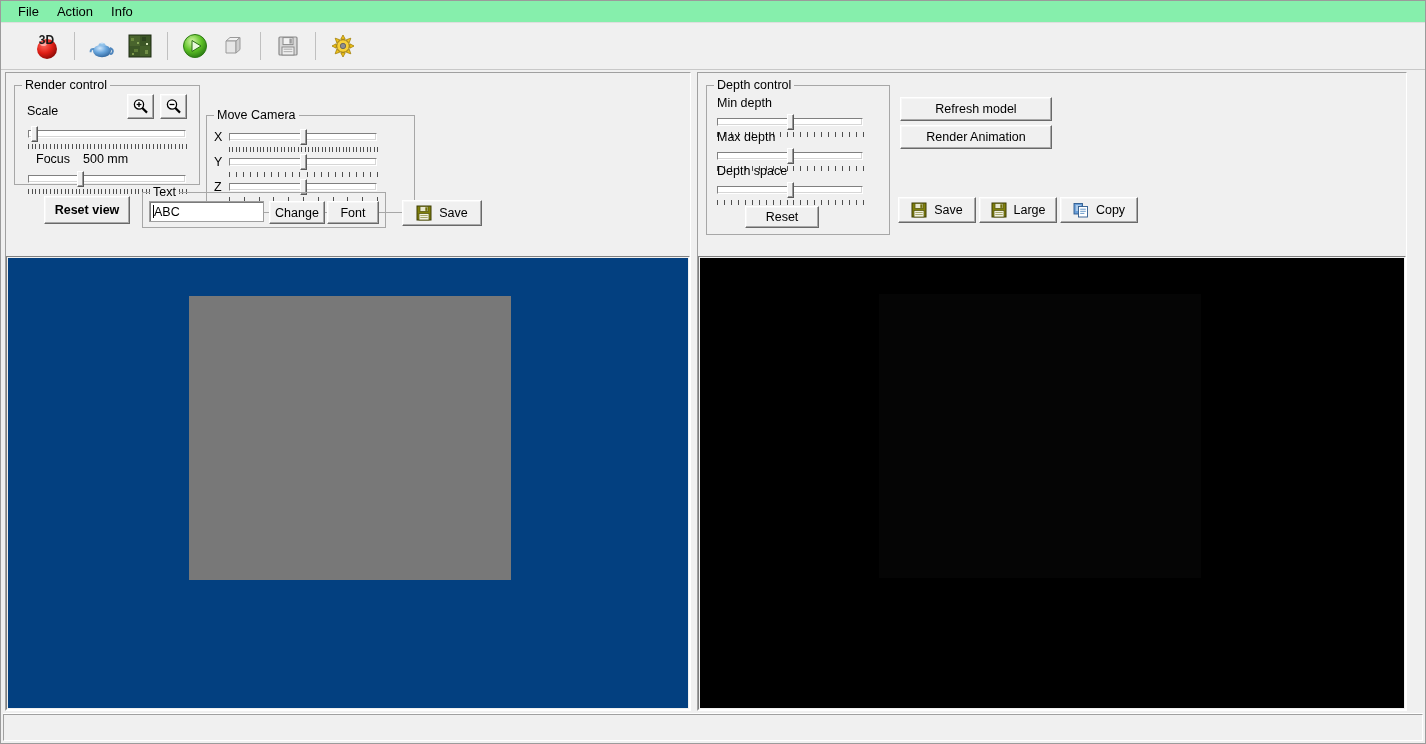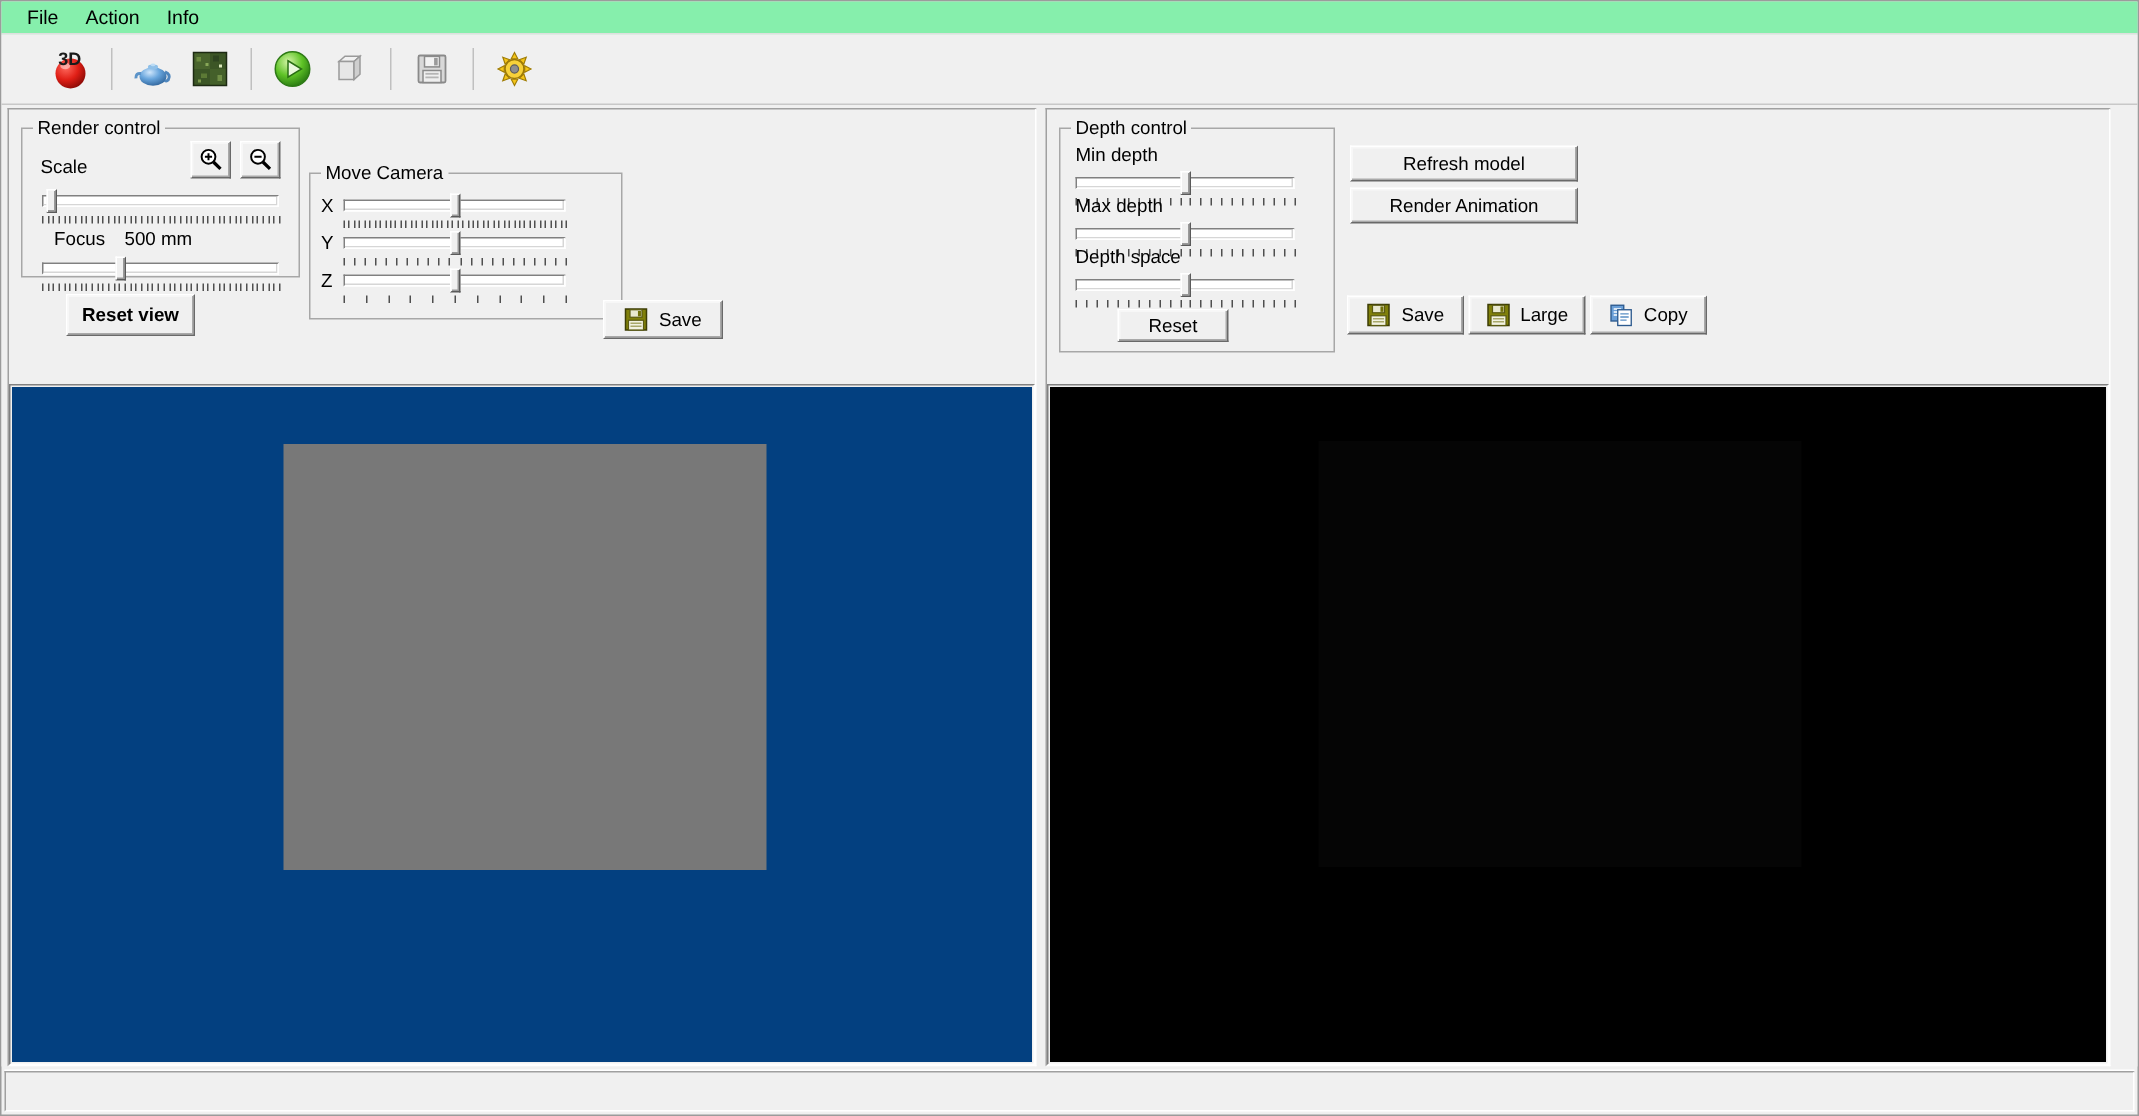--- a/index.html
+++ b/index.html
@@ -576,20 +576,35 @@
                 <i style="left:100%"></i>
               </div>
           </div>
         </div>
 
 
         <div class="btn bold" style="position:absolute; left:38px; top:123px; width:86px; height:28px;">
           <span>Reset view</span>
         </div>
 
+        <div class="gb" style="left:136px; top:119px; width:244px; height:36px;">
+          <div class="gb-title">Text</div>
+
+          <div class="tinput" style="position:absolute; left:6px; top:8px; width:115px; height:21px;">
+            <span class="caret"></span>
+              <span>ABC</span>
+          </div>
+
+          <div class="btn" style="position:absolute; left:126px; top:8px; width:56px; height:23px;">
+            <span>Change</span>
+          </div>
+          <div class="btn" style="position:absolute; left:184px; top:8px; width:52px; height:23px;">
+            <span>Font</span>
+          </div>
+        </div>
 
         <div class="btn" style="position:absolute; left:396px; top:127px; width:80px; height:26px;">
           <span class="ico">
             <svg width="16" height="16" viewBox="0 0 16 16">
               <rect x="1" y="1" width="14" height="14" fill="#80800a" stroke="#3d3d05" stroke-width="1"></rect>
               <rect x="4" y="1.5" width="8" height="5" fill="#e8e8d0" stroke="#5a5a12" stroke-width="0.8"></rect>
               <rect x="9.3" y="2.3" width="2" height="3.6" fill="#70700a"></rect>
               <rect x="3" y="8.5" width="10" height="6.5" fill="#f2f2e2" stroke="#5a5a12" stroke-width="0.8"></rect>
               <rect x="4.3" y="10" width="7.4" height="1" fill="#a8a86a"></rect>
               <rect x="4.3" y="12" width="7.4" height="1" fill="#a8a86a"></rect>

